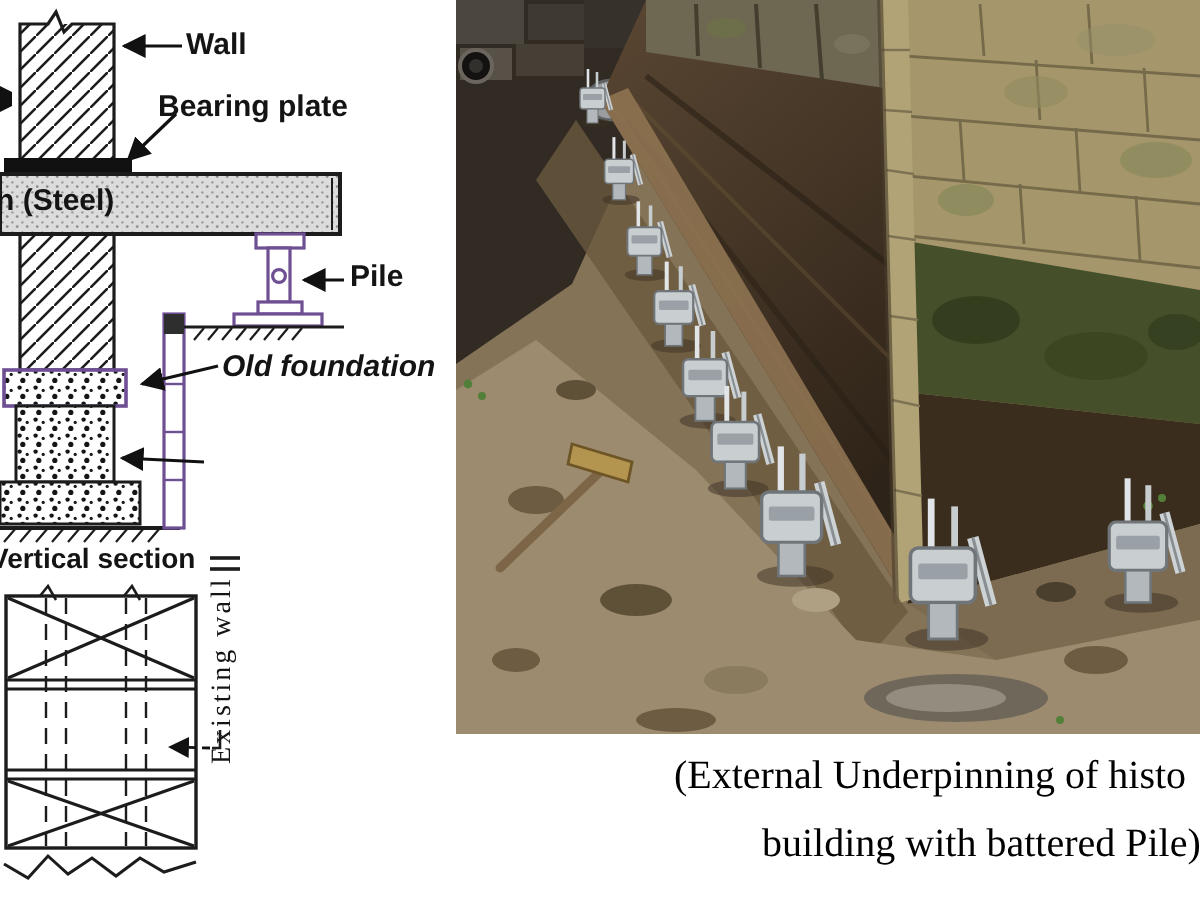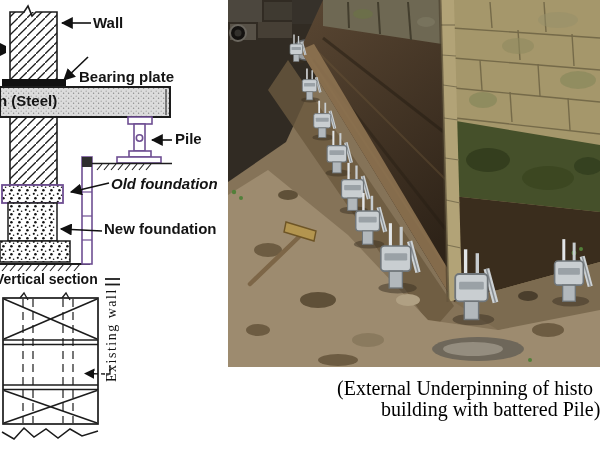--- a/index.html
+++ b/index.html
@@ -7,38 +7,38 @@
     position:relative;width:600px;height:450px;background:#ffffff;
     overflow:hidden;font-family:"Liberation Sans",sans-serif;
   }
   .diagram-svg{position:absolute;left:0;top:0;}
   .photo{position:absolute;left:228px;top:0;width:372px;height:367px;margin:0;}
   .dlabel{
     position:absolute;color:#141414;font-size:15px;font-weight:600;
     white-space:nowrap;letter-spacing:0;
   }
   .lbl-wall{left:93px;top:14px;}
-  .lbl-bearing{left:79px;top:45px;margin-top:23px;}
+  .lbl-bearing{left:79px;top:45px;}
   .lbl-beam{left:-2px;top:92px;font-weight:600;}
   .lbl-jack{left:175px;top:130px;}
   .lbl-oldf{left:111px;top:175px;font-style:italic;}
   .lbl-newf{left:104px;top:220px;}
   .lbl-vsec{left:-5px;top:271px;font-size:14px;font-weight:700;}
   .lbl-existing{
     left:102px;top:274px;height:108px;width:19px;
     writing-mode:vertical-rl;transform:rotate(180deg);
     font-family:"Liberation Serif",serif;font-weight:400;
     font-size:14px;letter-spacing:1.5px;line-height:19px;
   }
   .caption-line{
     position:absolute;font-family:"Liberation Serif",serif;
     font-size:20px;color:#000000;white-space:nowrap;
   }
   .cap1{left:337px;top:377px;}
-  .cap2{left:381px;top:398px;}
+  .cap2{left:381px;top:411px;}
 </style>
 </head>
 <body>
 
 <div class="slide">
 
   <svg class="diagram-svg" width="230" height="450" viewBox="0 0 230 450">
     <defs>
       <pattern id="diagHatch" width="9" height="9" patternUnits="userSpaceOnUse">
         <path d="M-1,10 L10,-1" stroke="#1c1c1c" stroke-width="1.3" fill="none"></path>
@@ -165,21 +165,20 @@
       <path d="M110,365 L110,374 L106,374" fill="none" stroke="#1c1c1c" stroke-width="1.3"></path>
       <line x1="105" y1="374" x2="85" y2="373.5" stroke="#111" stroke-width="1.4" stroke-dasharray="4 3" marker-end="url(#arrowHead)"></line>
     </g>
   </svg>
 
   <div class="dlabel lbl-wall">Wall</div>
   <div class="dlabel lbl-bearing">Bearing plate</div>
   <div class="dlabel lbl-beam">n (Steel)</div>
   <div class="dlabel lbl-jack">Pile</div>
   <div class="dlabel lbl-oldf">Old foundation</div>
-  <div class="dlabel lbl-newf">New foundation</div>
   <div class="dlabel lbl-vsec">Vertical section</div>
   <div class="dlabel lbl-existing">Existing wall</div>
 
   <figure class="photo">
     <svg width="372" height="367" viewBox="0 0 372 367">
       <defs>
         <linearGradient id="faceL" x1="0" y1="0" x2="0.4" y2="1">
           <stop offset="0" stop-color="#5a4733"></stop>
             <stop offset="1" stop-color="#2e2318"></stop>
         </linearGradient>

